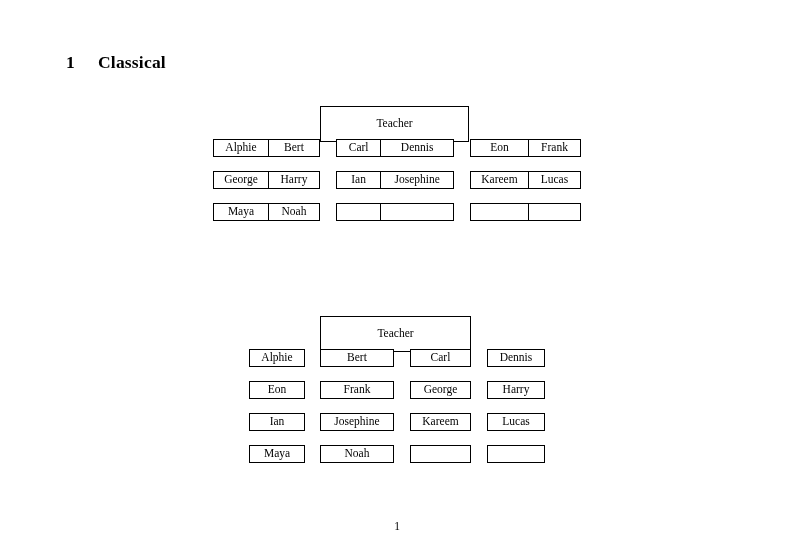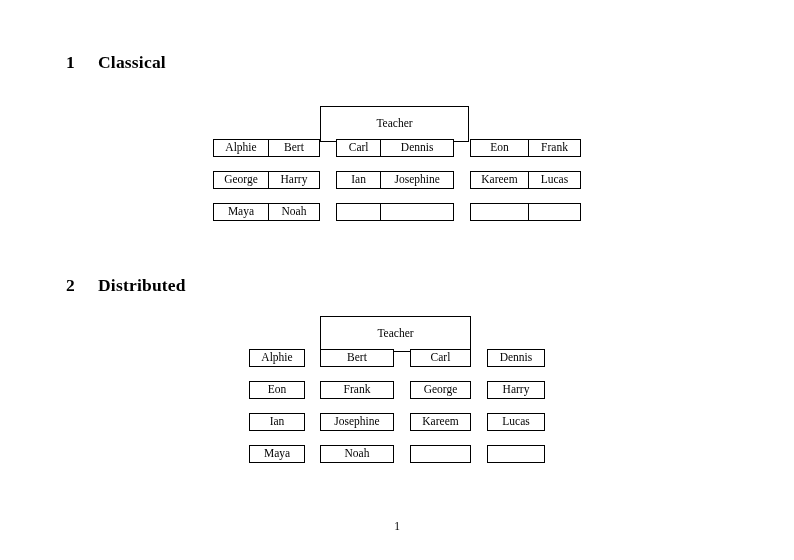--- a/index.html
+++ b/index.html
@@ -173,23 +173,20 @@
   </div>
   <div class="group-table col-c3 row-c2">
     <div class="cell">Kareem</div>
     <div class="cell">Lucas</div>
   </div>
   <div class="group-table col-c3 row-c3">
     <div class="cell"></div>
     <div class="cell"></div>
   </div>
 
-  <div class="section-heading" id="heading-distributed">
-    <span class="sec-num">2</span><span class="sec-title">Distributed</span>
-  </div>
 
   <div class="frame teacher-box" id="teacher-distributed">Teacher</div>
 
   <div class="frame single-box col-d1 row-d1">Alphie</div>
   <div class="frame single-box col-d2 row-d1">Bert</div>
   <div class="frame single-box col-d3 row-d1">Carl</div>
   <div class="frame single-box col-d4 row-d1">Dennis</div>
 
   <div class="frame single-box col-d1 row-d2">Eon</div>
   <div class="frame single-box col-d2 row-d2">Frank</div>

